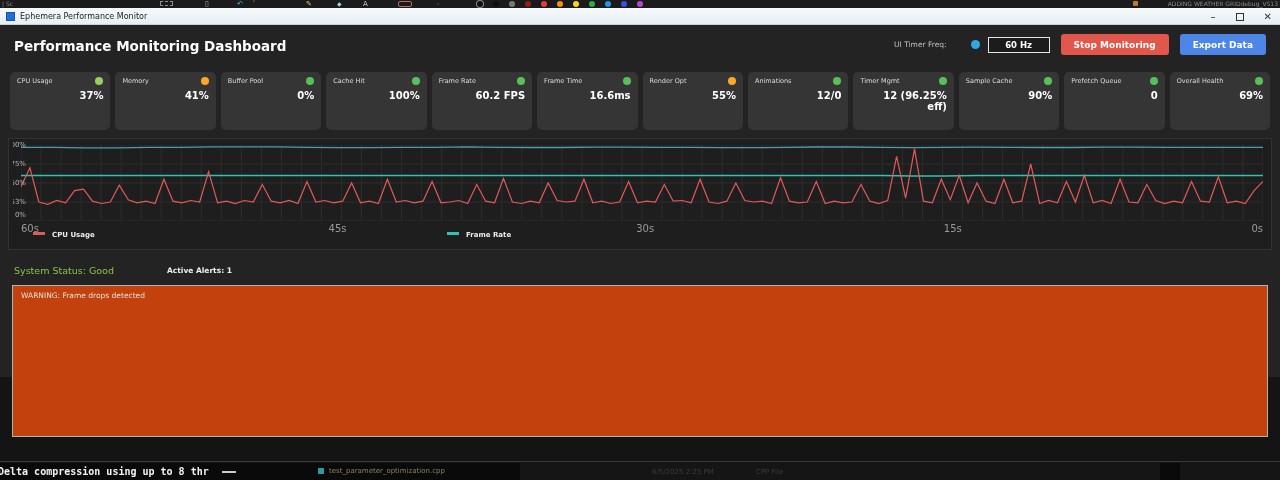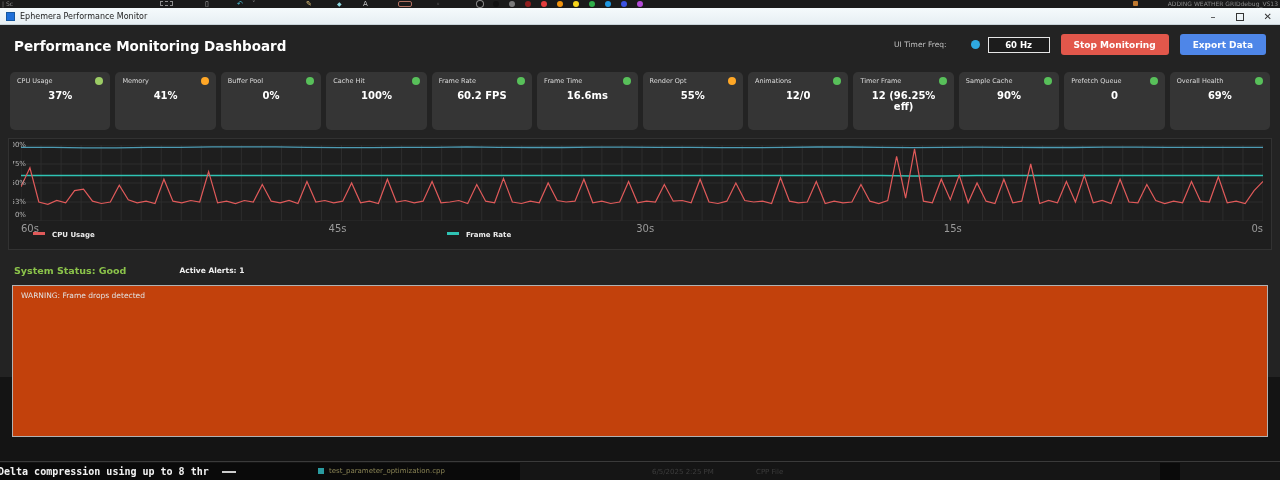--- a/index.html
+++ b/index.html
@@ -43,37 +43,37 @@
                  font-size:8.5px; font-weight:bold; text-align:center; font-family:"DejaVu Sans",sans-serif; }
   .btn { border:none; border-radius:3px; color:#fff; font-size:9px; font-weight:bold;
          padding:0 13px; height:21px; margin-left:11px; font-family:"DejaVu Sans",sans-serif; cursor:pointer; }
 
   
   .cards { display:flex; gap:5px; margin:7px 10px 0 10px; height:58px; }
   .card { flex:1; background:#353535; border-radius:5px; padding:5px 7px; position:relative; }
   .card-top { display:flex; justify-content:space-between; align-items:center; }
   .card-label { font-size:6.5px; color:#dcdcdc; }
   .card-dot { width:8px; height:8px; border-radius:50%; }
-  .card-value { text-align:center; font-size:10px; font-weight:bold; color:#fff; margin-top:5px; }
+  .card-value { text-align:right; font-size:10px; font-weight:bold; color:#fff; margin-top:5px; }
 
   
   .chart-panel { position:relative; margin:8px 8px 0 8px; height:112px; background:#1e1e1e; border:1px solid #323232; }
   .plot { position:absolute; left:12px; top:6px; width:1242px; height:76px; }
   .ytick { position:absolute; left:4px; width:13px; height:9px; overflow:hidden; }
   .ytick span { position:absolute; right:0; top:0; font-size:7px; color:#b5b5b5; white-space:nowrap; }
   .xticks { position:absolute; left:12px; top:84px; width:1242px; display:flex; justify-content:space-between; }
   .xticks span { font-size:10px; color:#9a9a9a; }
   .legend { position:absolute; left:12px; top:92px; width:1242px; display:flex; }
   .legend-item { width:33.33%; display:flex; align-items:center; padding-left:12px; }
   .legend-swatch { width:12px; height:3px; margin-right:7px; margin-top:-4px; }
   .legend-label { font-size:7px; font-weight:bold; color:#ececec; }
 
   
   .status-row { margin:12px 14px 0 14px; height:16px; display:flex; align-items:center; }
-  .sys-status { font-size:9.5px; font-weight:bold; }
+  .sys-status { font-size:9.5px; font-weight:normal; }
   .alerts-count { font-size:7.5px; font-weight:bold; color:#f0f0f0; margin-left:53px; }
   .alert-box { margin:7px 12px 0 12px; height:152px; background:#c2410c; border:1px solid #b2b2b2; padding:5px 8px; }
   .alert-line { font-size:7.5px; color:#e2e2e2; }
 
   
   .bg-strip-bottom { position:absolute; left:0; top:463px; width:1280px; height:17px; background:#0a0a0a; }
   .bb-block1 { position:absolute; left:520px; top:0; width:640px; height:17px; background:#151515; }
   .bb-block2 { position:absolute; left:1180px; top:0; width:100px; height:17px; background:#151515; }
   .term-text { position:absolute; left:-2px; top:3px; font-family:"DejaVu Sans Mono", monospace;
                font-size:10px; font-weight:bold; color:#f2f2f2; white-space:nowrap; }
@@ -193,21 +193,21 @@
           </div>
           <div class="card">
             <div class="card-top">
               <span class="card-label">Animations</span>
               <span class="card-dot" style="background: rgb(88, 192, 90);"></span>
             </div>
             <div class="card-value">12/0</div>
           </div>
           <div class="card">
             <div class="card-top">
-              <span class="card-label">Timer Frame</span>
+              <span class="card-label">Timer Mgmt</span>
               <span class="card-dot" style="background: rgb(88, 192, 90);"></span>
             </div>
             <div class="card-value">12 (96.25% eff)</div>
           </div>
           <div class="card">
             <div class="card-top">
               <span class="card-label">Sample Cache</span>
               <span class="card-dot" style="background: rgb(88, 192, 90);"></span>
             </div>
             <div class="card-value">90%</div>

